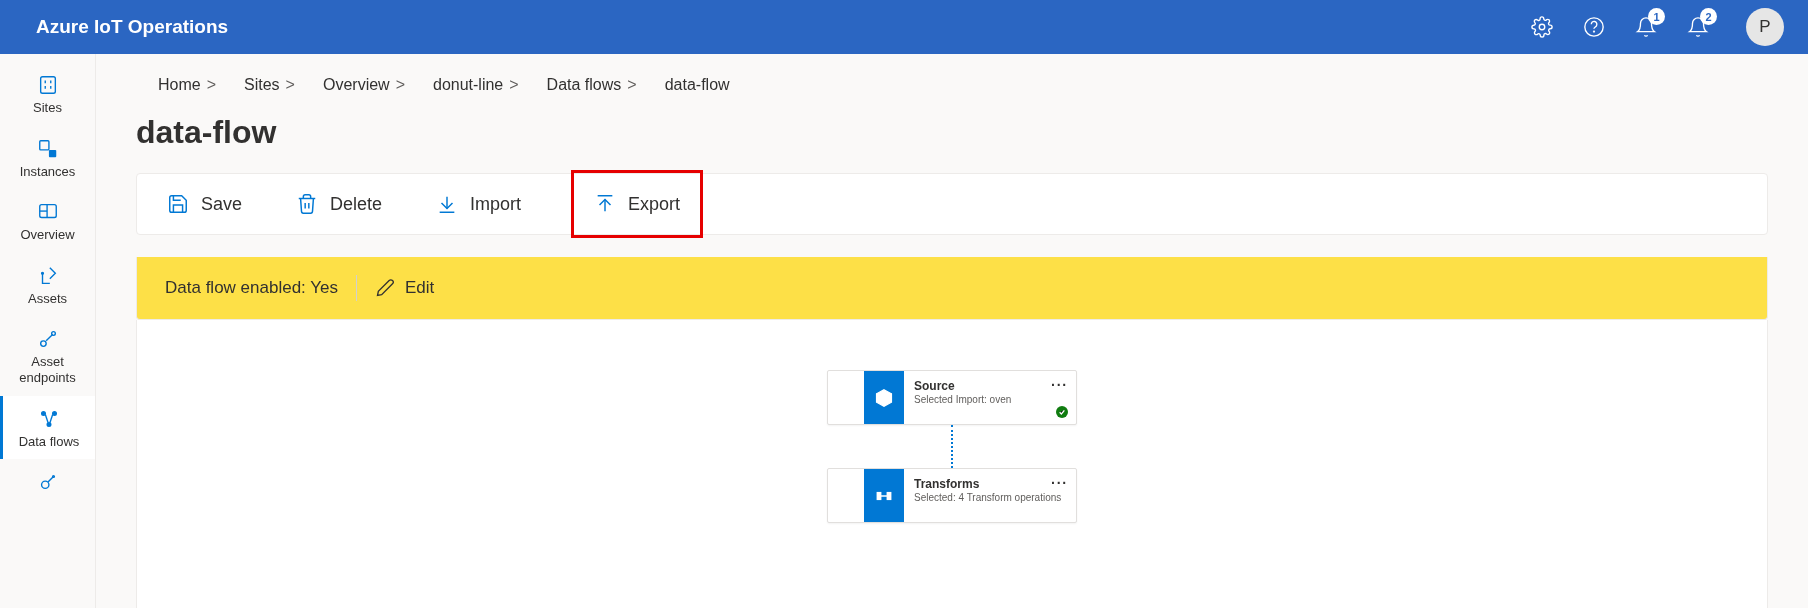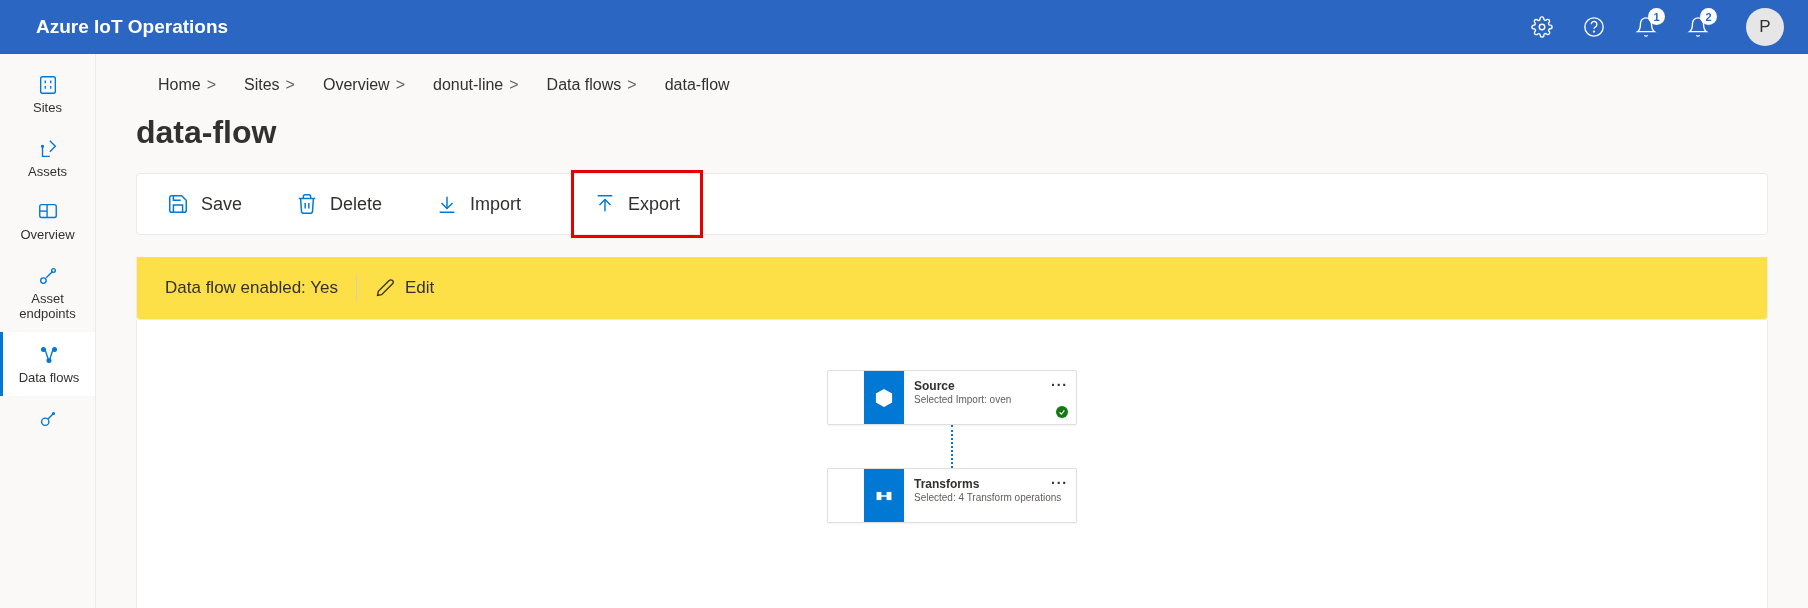--- a/index.html
+++ b/index.html
@@ -292,33 +292,40 @@
           <rect x="4" y="3" width="16" height="18" rx="2"></rect>
           <line x1="9" y1="7" x2="9" y2="10"></line>
           <line x1="15" y1="7" x2="15" y2="10"></line>
           <line x1="9" y1="13" x2="9" y2="16"></line>
           <line x1="15" y1="13" x2="15" y2="16"></line>
         </svg>
       <span>Sites</span>
     </div>
     <div class="sidebar-item">
       <svg width="22" height="22" viewBox="0 0 24 24" stroke-width="1.5">
+          <rect x="3" y="3" width="10" height="10" rx="1"></rect>
+          <rect x="13" y="13" width="8" height="8" rx="1" fill="#0178d4" stroke="none"></rect>
+        </svg>
+      <span>Instances</span>
+    </div>
+    <div class="sidebar-item">
+      <svg width="22" height="22" viewBox="0 0 24 24" stroke-width="1.5">
+          <rect x="3" y="4" width="18" height="14" rx="2"></rect>
+          <line x1="3" y1="11" x2="11" y2="11"></line>
+          <line x1="11" y1="4" x2="11" y2="18"></line>
+        </svg>
+      <span>Overview</span>
+    </div>
+    <div class="sidebar-item">
+      <svg width="22" height="22" viewBox="0 0 24 24" stroke-width="1.5">
           <path d="M14 3 L20 9 L14 15"></path>
           <path d="M6 9 L6 20 L14 20"></path>
           <circle cx="6" cy="9" r="1" fill="#0178d4"></circle>
         </svg>
       <span>Assets</span>
-    </div>
-    <div class="sidebar-item">
-      <svg width="22" height="22" viewBox="0 0 24 24" stroke-width="1.5">
-          <rect x="3" y="4" width="18" height="14" rx="2"></rect>
-          <line x1="3" y1="11" x2="11" y2="11"></line>
-          <line x1="11" y1="4" x2="11" y2="18"></line>
-        </svg>
-      <span>Overview</span>
     </div>
     <div class="sidebar-item">
       <svg width="22" height="22" viewBox="0 0 24 24" stroke-width="1.5">
           <circle cx="7" cy="17" r="3"></circle>
           <path d="M10 14 L17 7"></path>
           <circle cx="18" cy="6" r="2"></circle>
         </svg>
       <span>Asset endpoints</span>
     </div>
     <div class="sidebar-item active">

